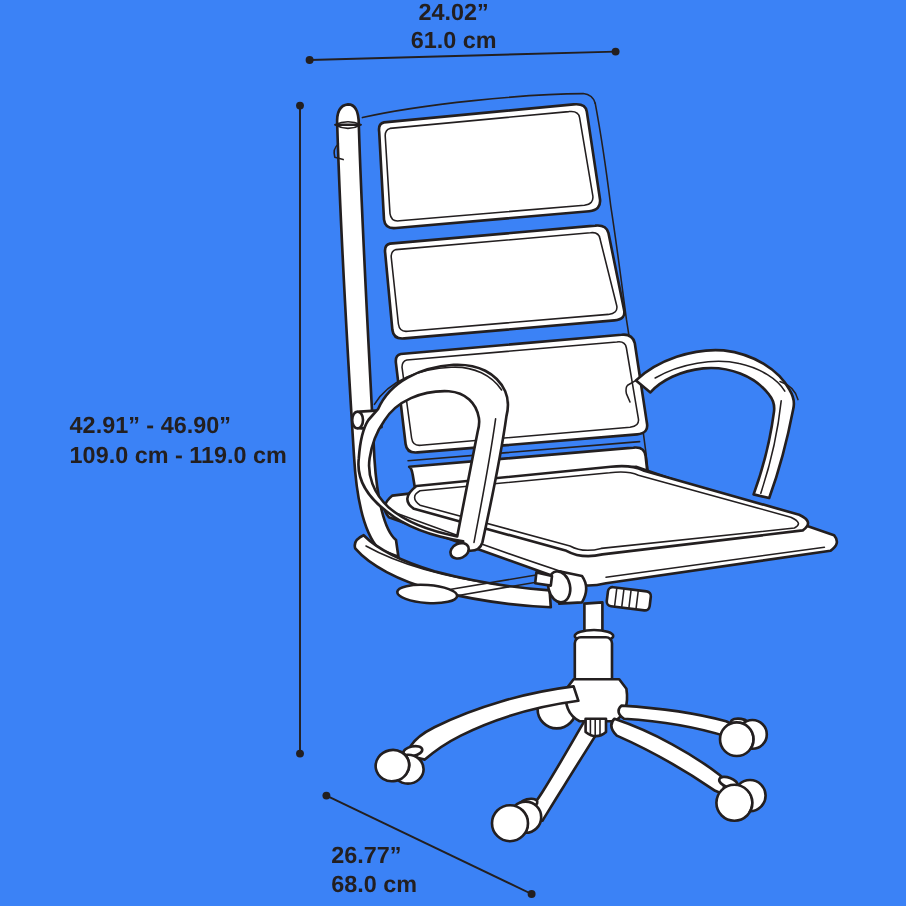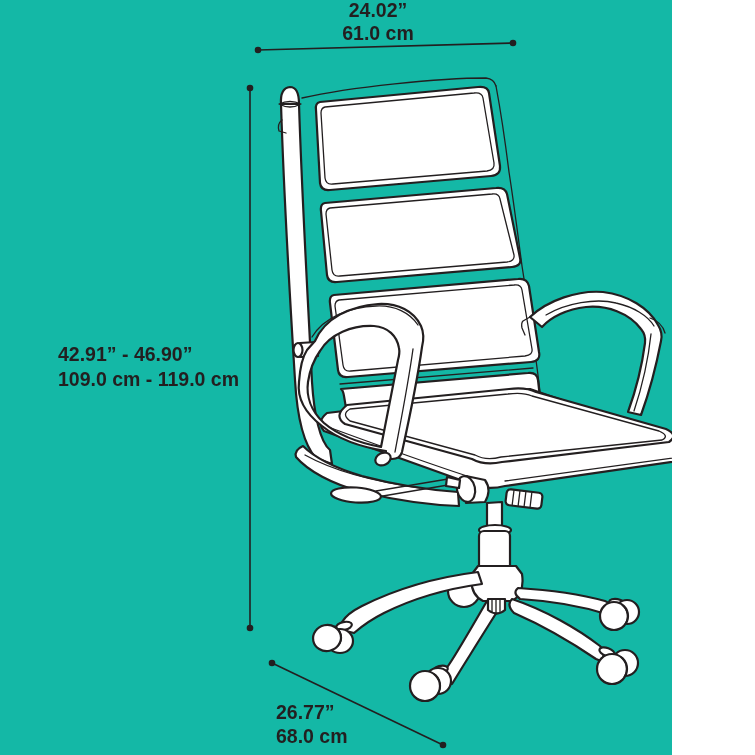--- a/index.html
+++ b/index.html
@@ -1,16 +1,16 @@
 <!DOCTYPE html>
 <html><head>
 <meta charset="utf-8">
 <style>
   html,body{margin:0;padding:0;background:#ffffff;}
-  .stage{position:relative;width:672px;height:755px;background:#14b8a6;overflow:hidden;
+  .stage{position:relative;width:755px;height:755px;background:#3b82f6;overflow:hidden;
          font-family:"Liberation Sans", sans-serif;}
   svg{position:absolute;left:0;top:0;}
   .dim-label{font-family:"Liberation Sans", sans-serif;font-weight:bold;font-size:19.5px;fill:#231f20;}
   .outline{fill:#ffffff;stroke:#231f20;stroke-width:2.2;stroke-linejoin:round;stroke-linecap:round;}
   .detail{fill:none;stroke:#231f20;stroke-width:1.3;stroke-linejoin:round;stroke-linecap:round;}
   .dimline{stroke:#231f20;stroke-width:1.6;}
   .dot{fill:#231f20;}
 </style>
 </head>
 <body>

